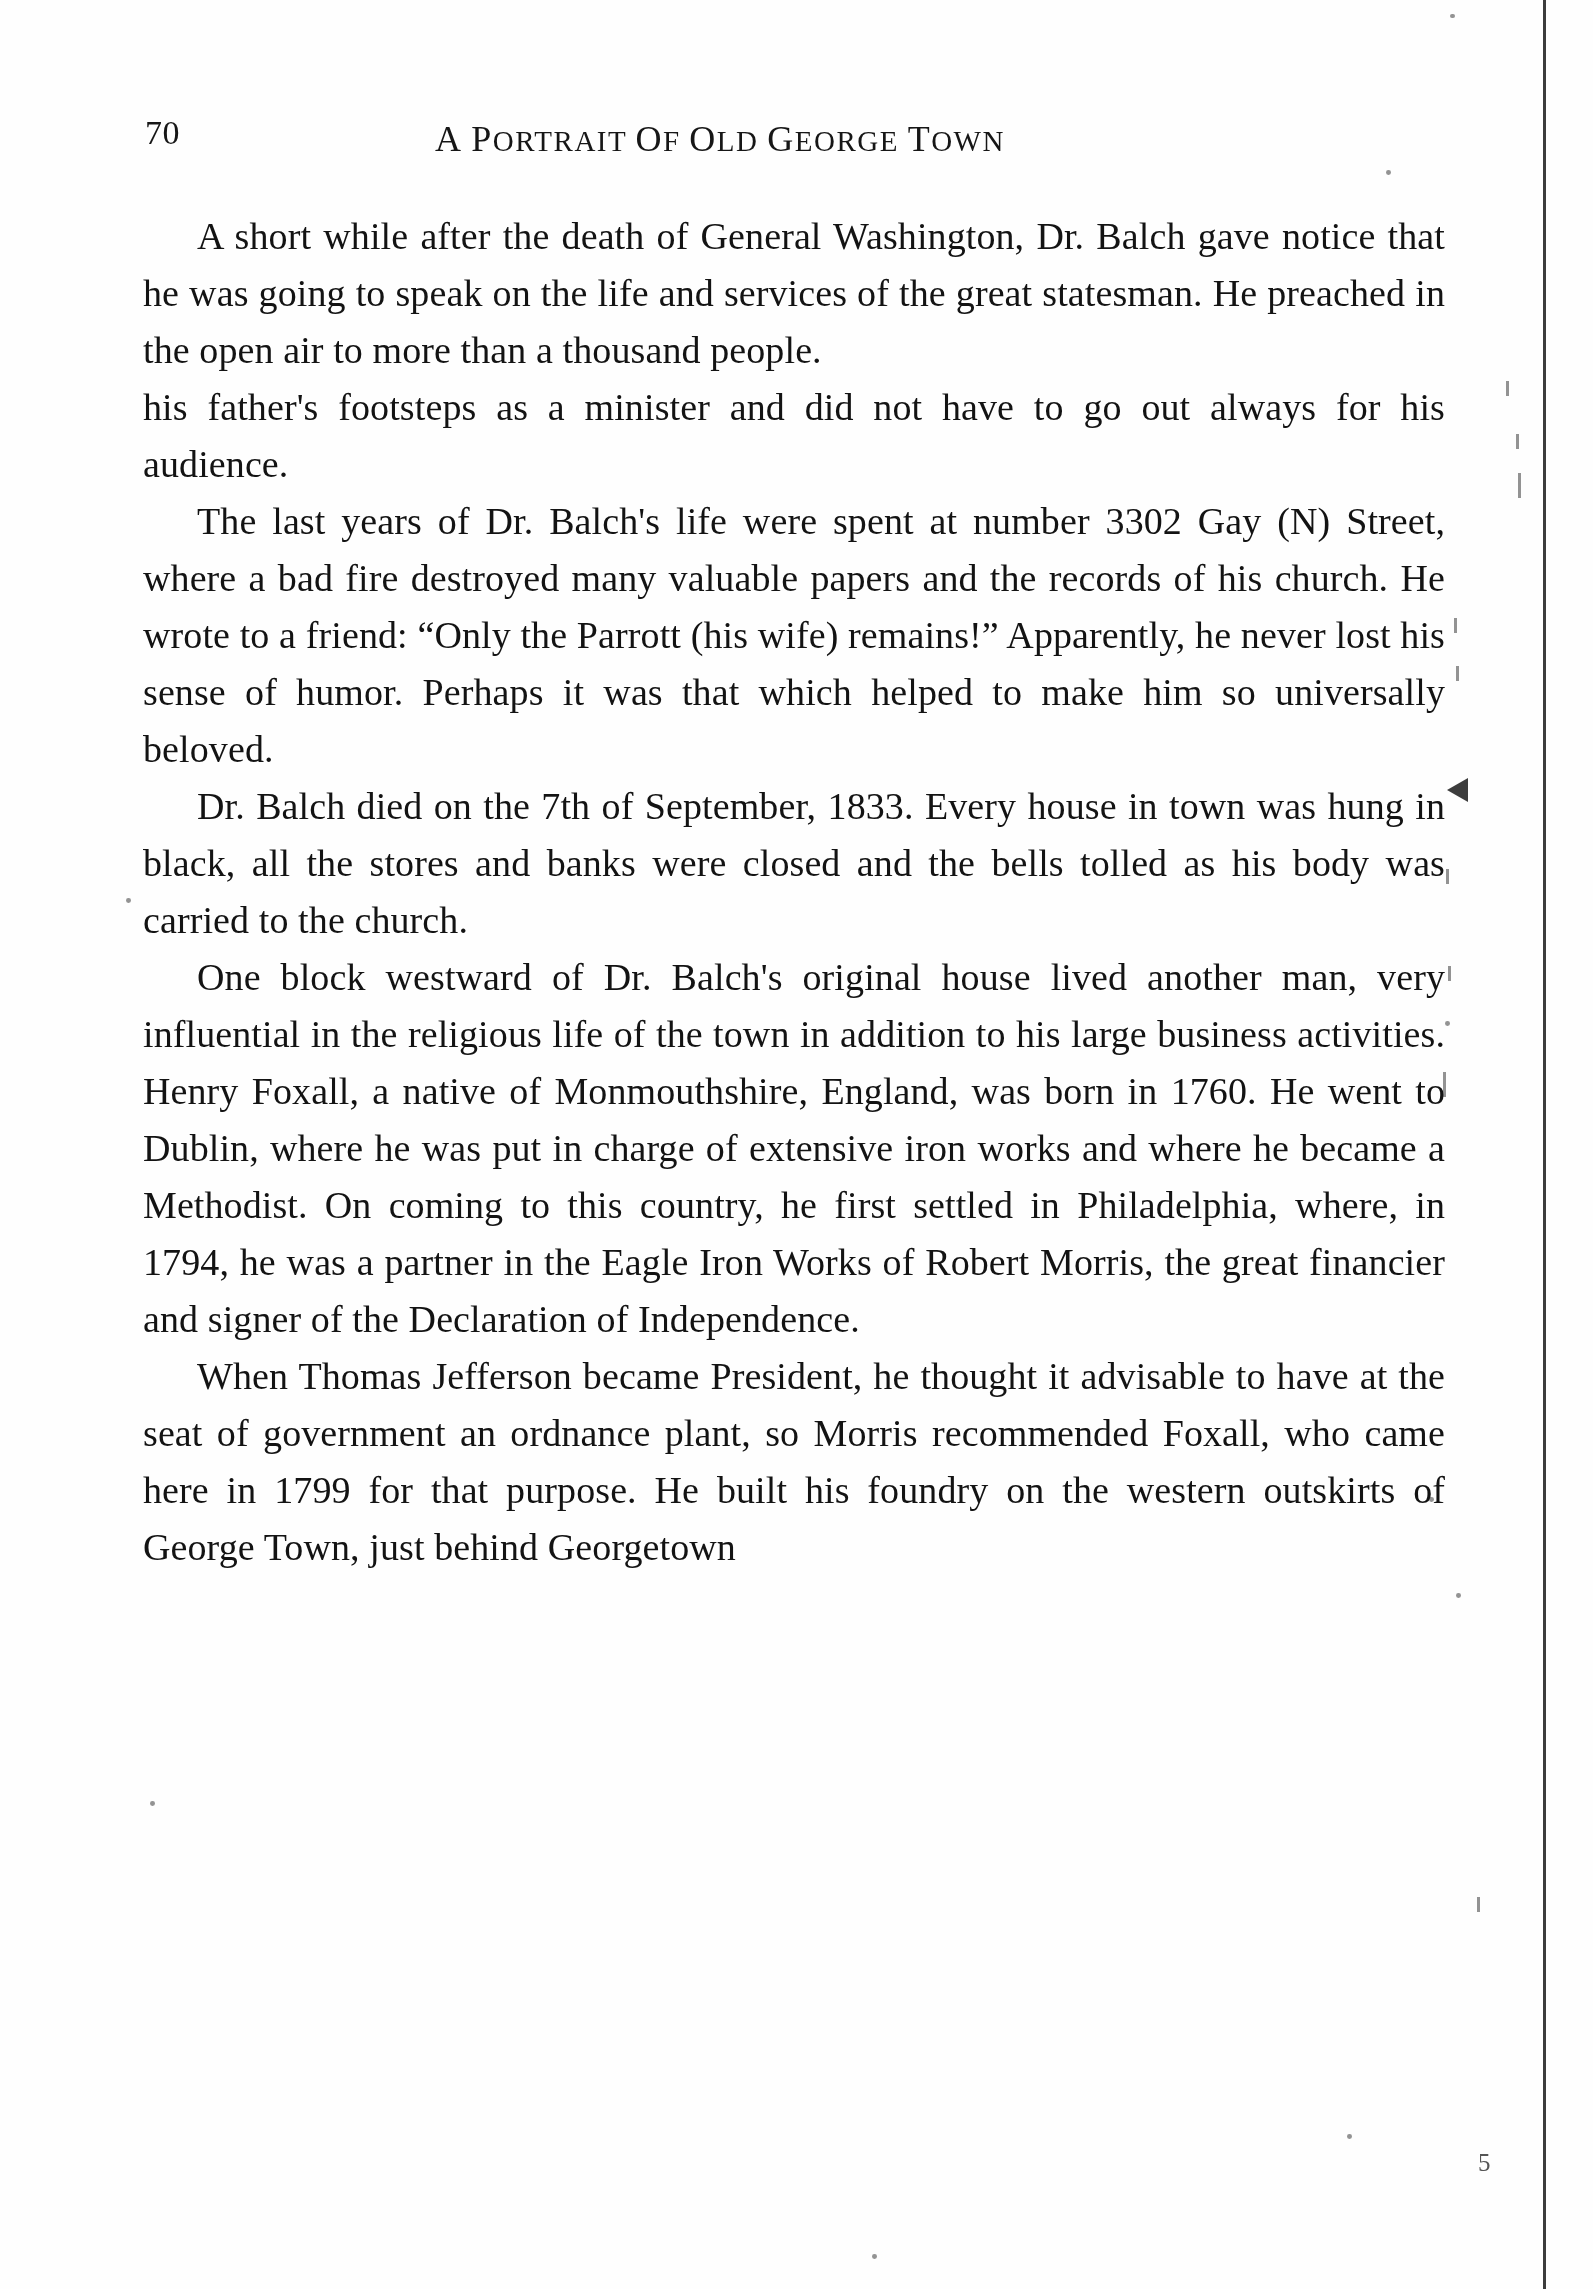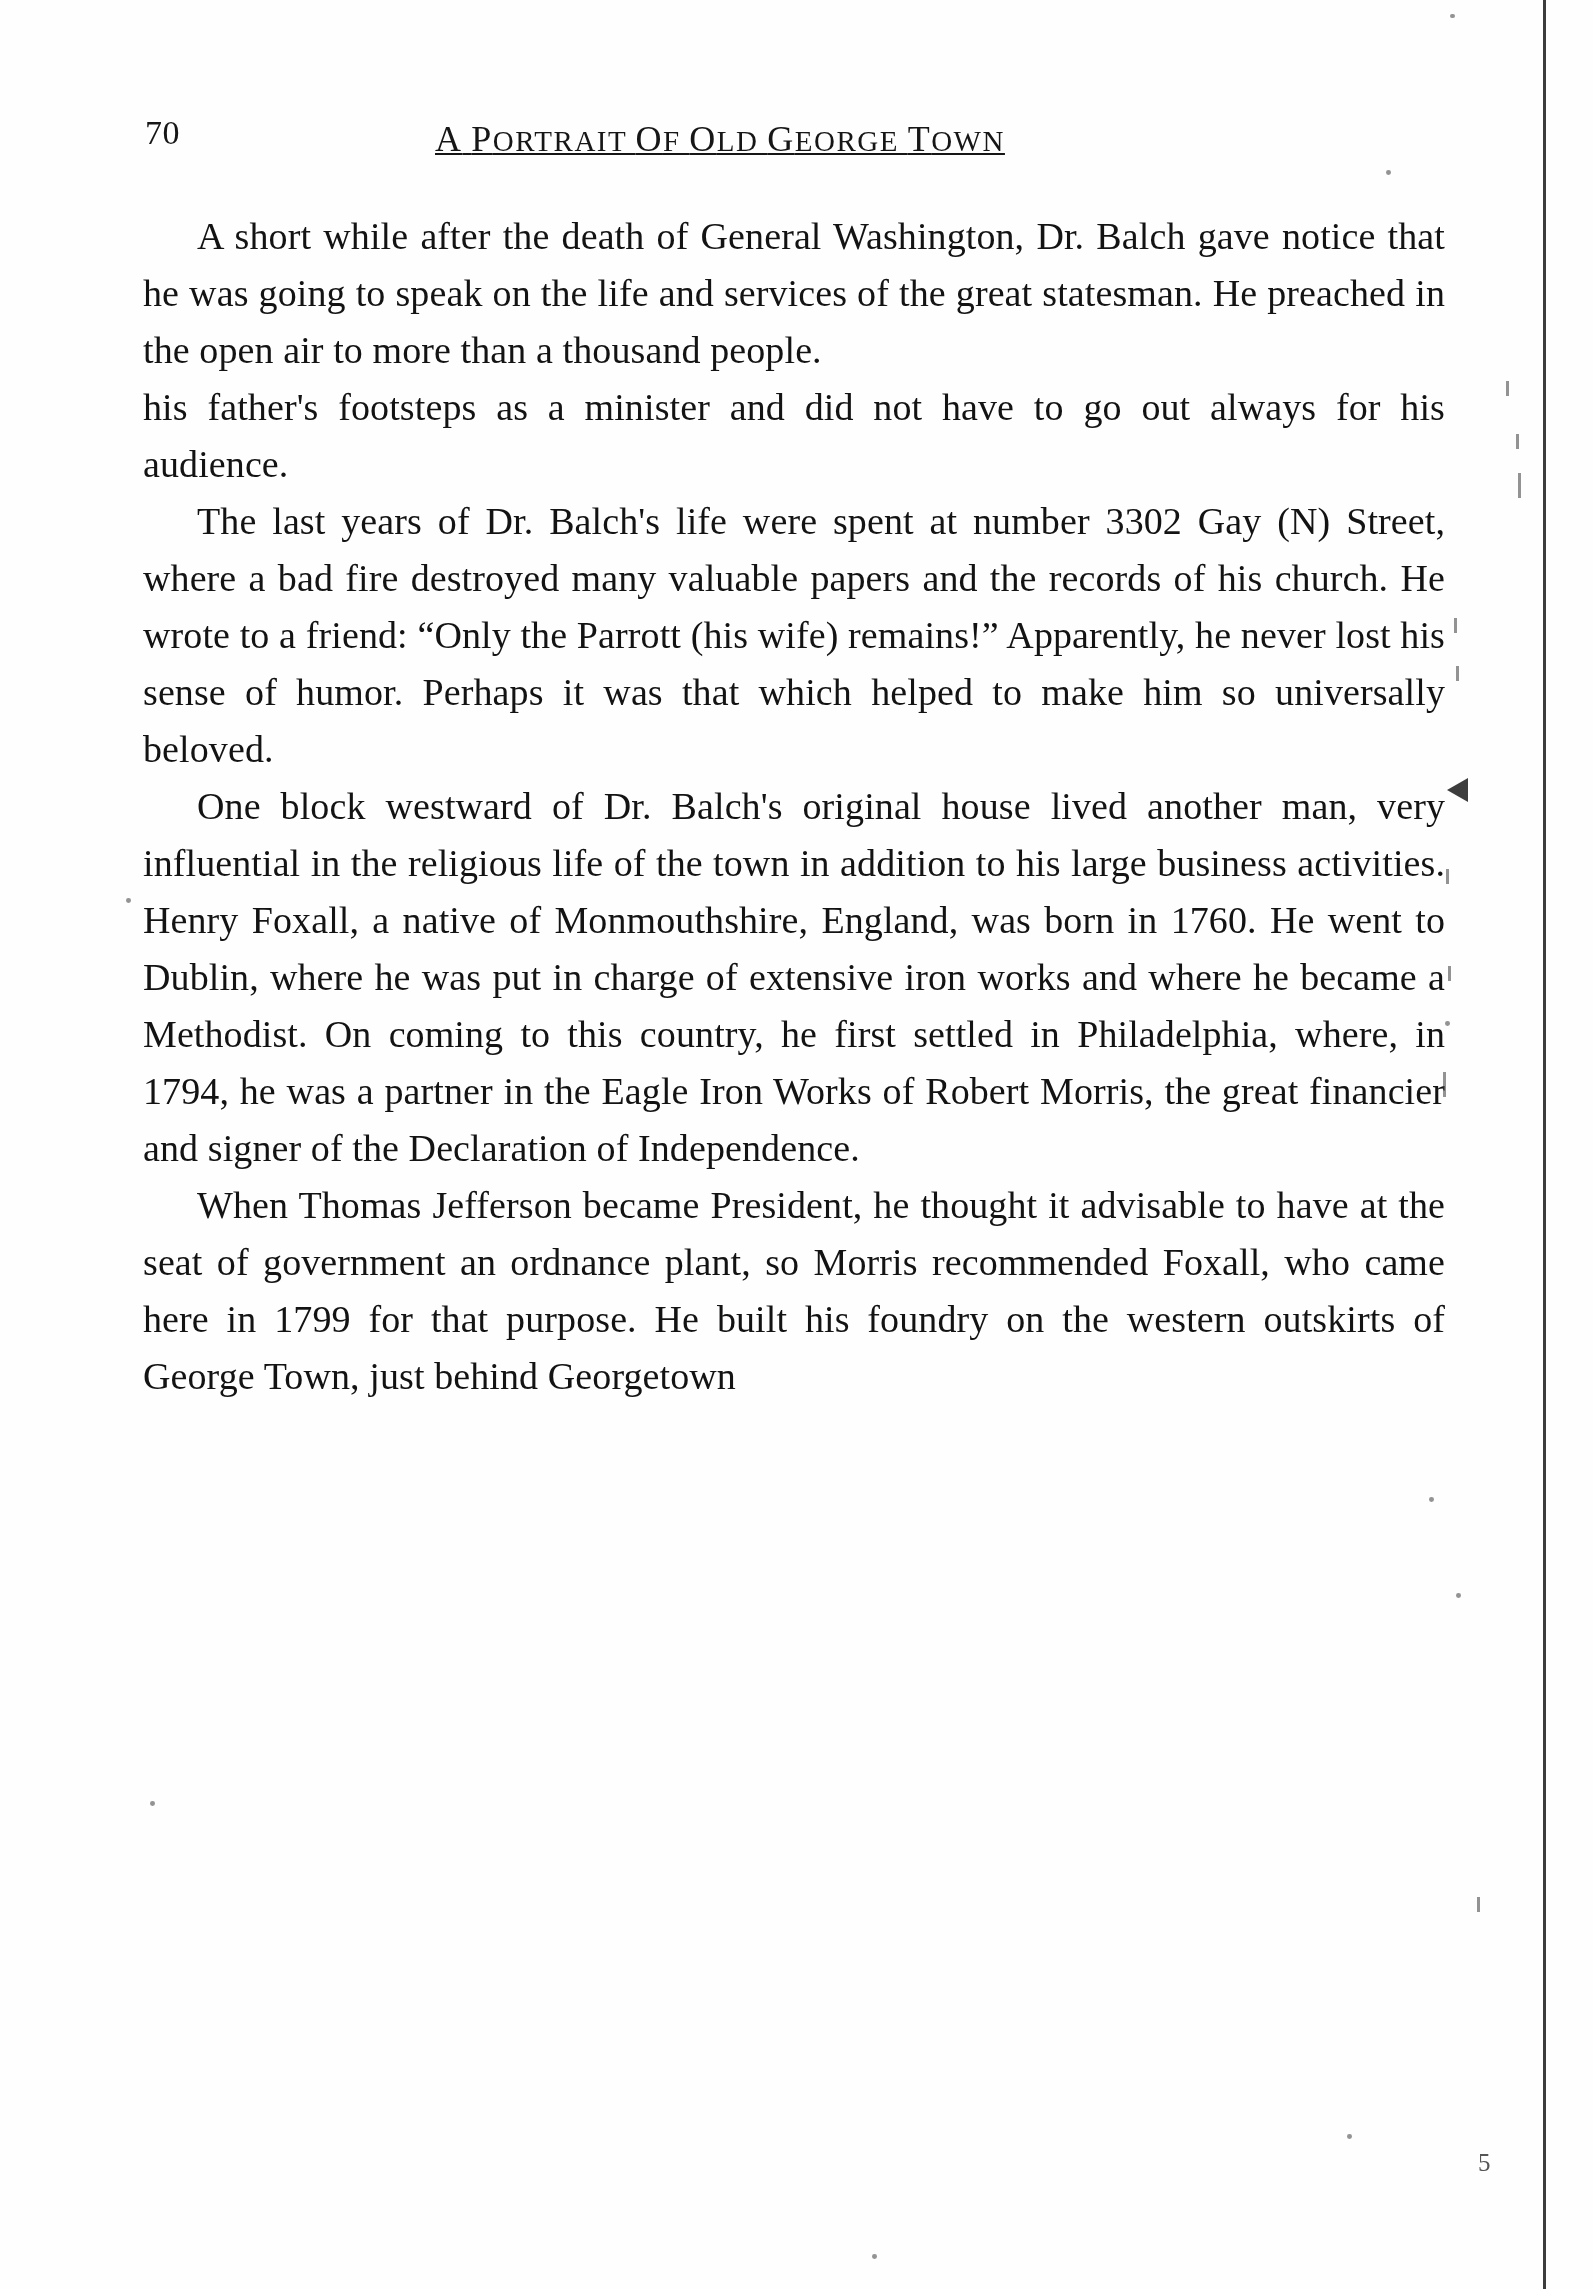--- a/index.html
+++ b/index.html
@@ -41,21 +41,20 @@
     color: #161616;
   }
   .head-title {
     position: absolute;
     left: 290px;
     top: 3.9px;
     font-size: 29px;
     letter-spacing: 1.5px;
     color: #161616;
     white-space: nowrap;
-    text-decoration: underline;
   }
   .head-title .cap {
     font-size: 36px;
   }
 
   
   .textblock {
     position: absolute;
     top: 208px;
     left: 143px;
@@ -122,20 +121,21 @@
 
   <div class="running-head">
     <span class="folio">70</span>
     <span class="head-title"><span class="cap">A</span> <span class="cap">P</span>ORTRAIT <span class="cap">O</span>F <span class="cap">O</span>LD <span class="cap">G</span>EORGE <span class="cap">T</span>OWN</span>
   </div>
 
   <div class="textblock">
     <p class="para indent">A short while after the death of General Washington, Dr. Balch gave notice that he was going to speak on the life and services of the great statesman. He preached in the open air to more than a thousand people.</p>
     <p class="para">his father's footsteps as a minister and did not have to go out always for his audience.</p>
     <p class="para indent">The last years of Dr. Balch's life were spent at number 3302 Gay (N) Street, where a bad fire destroyed many valuable papers and the records of his church. He wrote to a friend: “Only the Parrott (his wife) remains!” Apparently, he never lost his sense of humor.  Perhaps it was that which helped to make him so universally beloved.</p>
+    <p class="para indent">Dr. Balch died on the 7th of September, 1833. Every house in town was hung in black, all the stores and banks were closed and the bells tolled as his body was carried to the church.</p>
     <p class="para indent">One block westward of Dr. Balch's original house lived another man, very influential in the religious life of the town in addition to his large business activities. Henry Foxall, a native of Monmouthshire, England, was born in 1760. He went to Dublin, where he was put in charge of extensive iron works and where he became a Methodist. On coming to this country, he first settled in Philadelphia, where, in 1794, he was a partner in the Eagle Iron Works of Robert Morris, the great financier and signer of the Declaration of Independence.</p>
     <p class="para indent">When Thomas Jefferson became President, he thought it advisable to have at the seat of government an ordnance plant, so Morris recommended Foxall, who came here in 1799 for that purpose. He built his foundry on the western outskirts of George Town, just behind Georgetown</p>
   </div>
 
   <div class="edge-line"></div>
   <div class="mark dot" style="left:1450px; top:13.5px;"></div>
   <div class="mark dot" style="left:1386px; top:170px;"></div>
   <div class="mark tick" style="left:1506px; top:381px;"></div>
   <div class="mark tick" style="left:1516px; top:434px;"></div>
   <div class="mark tick2" style="left:1518px; top:473px;"></div>

